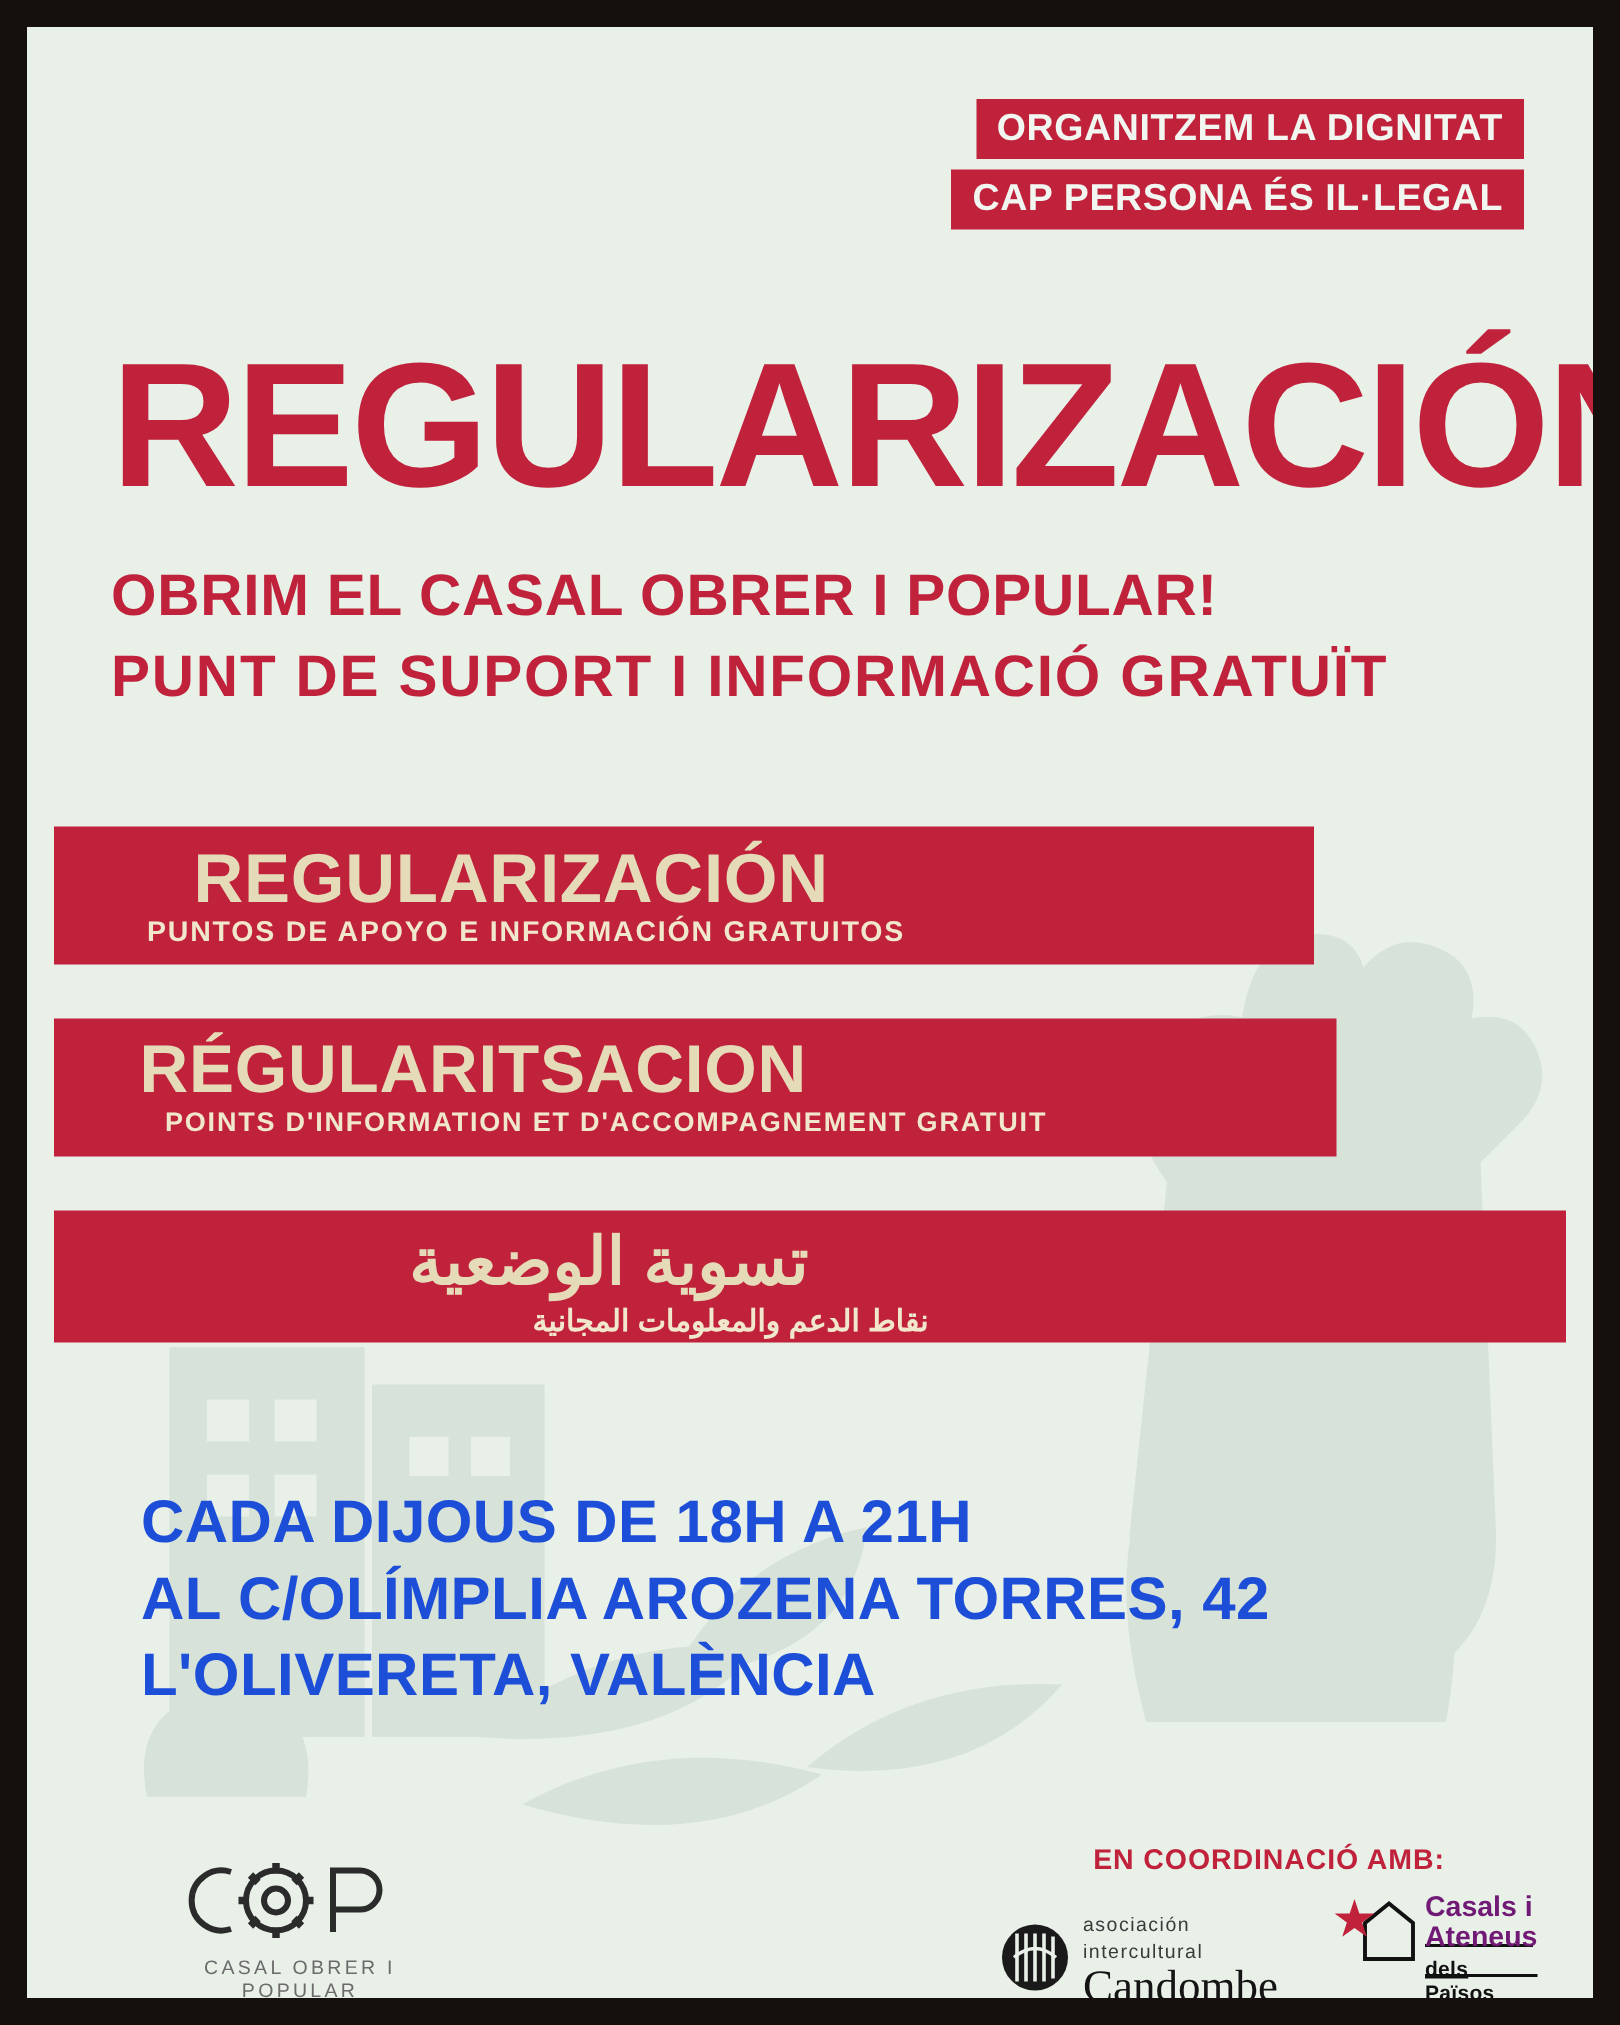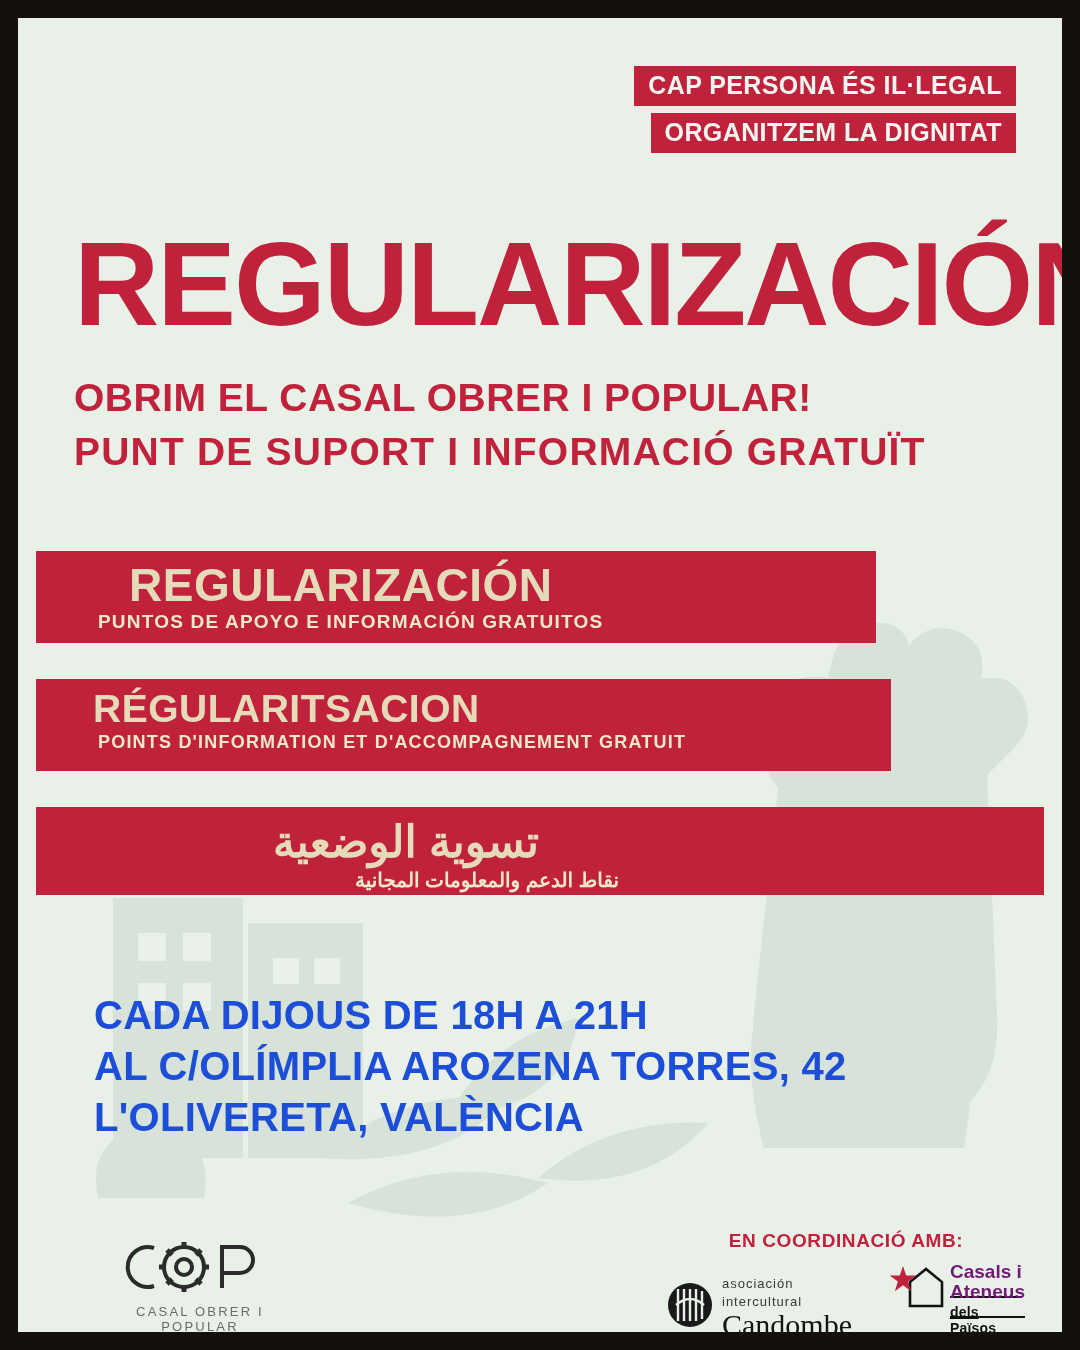--- a/index.html
+++ b/index.html
@@ -117,22 +117,22 @@
     margin-left: 31px;
   }
   .bar-sub {
     color: #f0e7cd;
     font-weight: bold;
     font-size: 19px;
     letter-spacing: 1.2px;
     padding-left: 62px;
     margin-top: 2px;
   }
-  .bar-fr .bar-title { padding-left: 26px; font-size: 39px; }
-  .bar-fr .bar-sub { padding-left: 62px; font-size: 18px; }
+  .bar-fr .bar-title { padding-left: 26px; font-size: 45px; }
+  .bar-fr .bar-sub { padding-left: 62px; font-size: 18px; margin-left: 12px; }
 
   .bar-ar { direction: rtl; text-align: right; }
   .bar-ar .bar-title {
     padding-left: 0;
     padding-right: 505px;
     font-size: 44px;
     line-height: 1.15;
   }
   .bar-ar .bar-sub {
     padding-left: 0;
@@ -266,22 +266,22 @@
           <path d="M330 1185 q90 -50 200 -20 q-80 55 -200 20 z"></path>
           <path d="M430 1100 q40 -80 130 -100 q-10 90 -130 100 z"></path>
           <path d="M520 1160 q70 -60 170 -55 q-60 70 -170 55 z"></path>
 
           <path d="M80 1180 q-10 -50 30 -66 q40 -16 66 14 q16 18 10 52 z"></path>
         </g>
       </svg>
     </div>
 
     <div class="slogan">
+      <div class="slogan-line">ORGANITZEM LA DIGNITAT</div>
       <div class="slogan-line">CAP PERSONA ÉS IL·LEGAL</div>
-      <div class="slogan-line">ORGANITZEM LA DIGNITAT</div>
     </div>
 
     <div class="main-title">REGULARIZACIÓN</div>
     <div class="sub-1">OBRIM EL CASAL OBRER I POPULAR!</div>
     <div class="sub-2">PUNT DE SUPORT I INFORMACIÓ GRATUÏT</div>
 
     <div class="bars">
 
       <div class="bar bar-es">
         <div class="bar-title">REGULARIZACIÓN</div>

